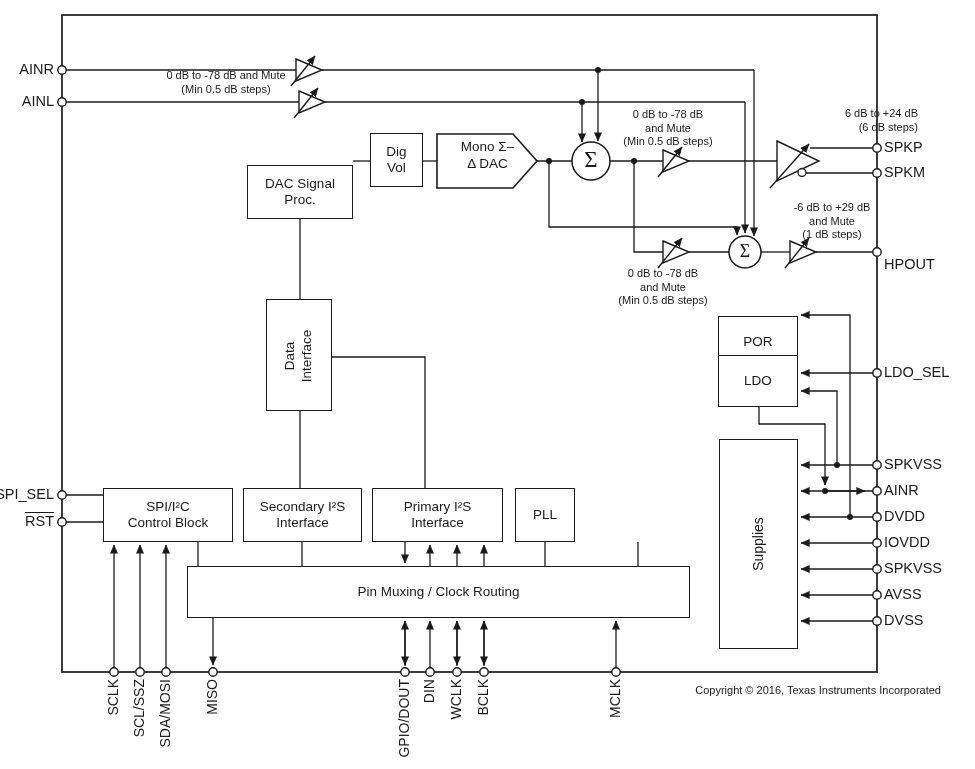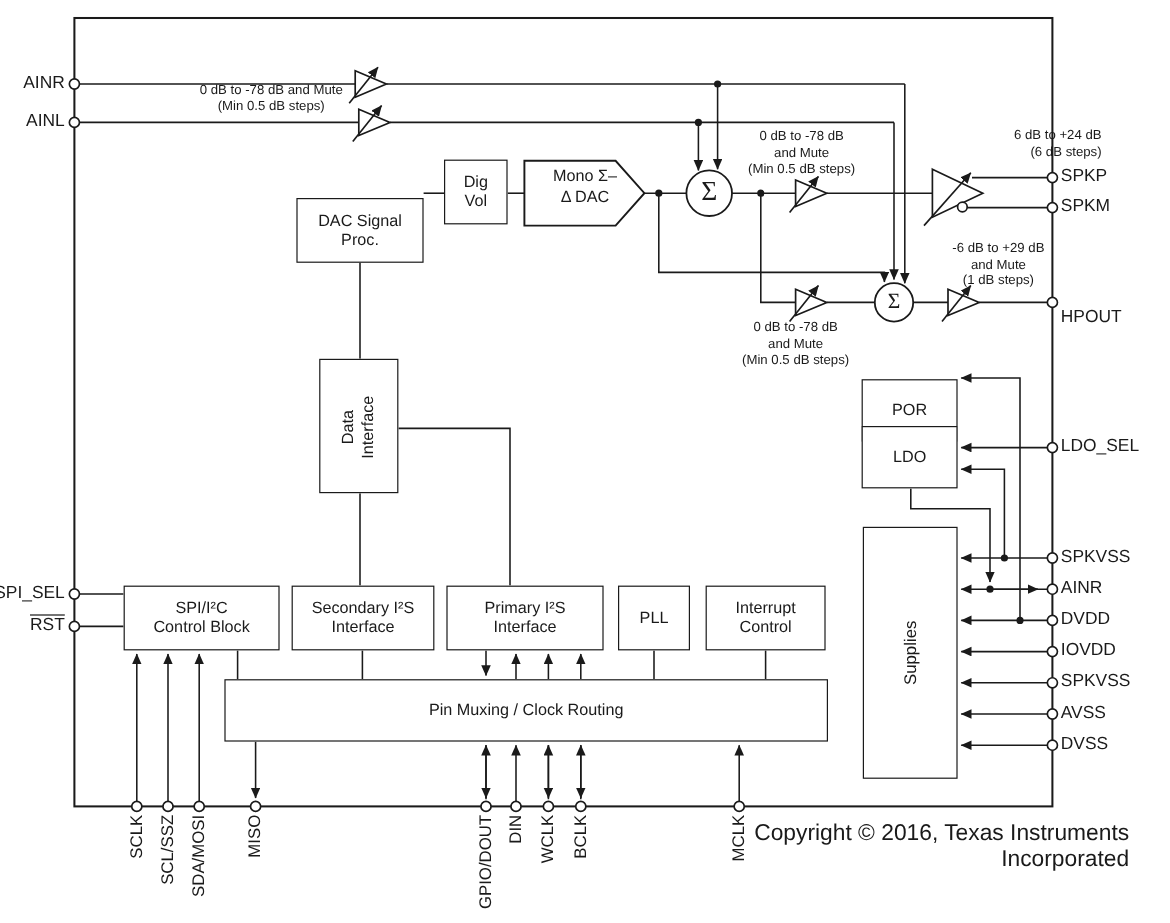--- a/index.html
+++ b/index.html
@@ -14,21 +14,21 @@
   .gain{position:absolute;font-size:11px;line-height:13.5px;white-space:pre-line;
         text-align:center;z-index:3;}
   .pinL{position:absolute;width:70px;left:-16px;text-align:right;font-size:14.5px;z-index:3;}
   .pinR{position:absolute;left:884px;font-size:14.5px;z-index:3;}
   .pinB{position:absolute;width:90px;text-align:right;font-size:14px;line-height:15px;
         transform:rotate(-90deg);transform-origin:0 0;white-space:nowrap;z-index:3;}
   .vrot{position:absolute;transform:rotate(-90deg);text-align:center;white-space:pre-line;z-index:3;}
   .overline{text-decoration:overline;}
   .sigma{position:absolute;font-family:"Liberation Serif",serif;z-index:3;text-align:center;}
   .copyright{position:absolute;left:600px;top:684px;width:341px;text-align:right;
-             font-size:19px;z-index:3;}
+             font-size:11px;z-index:3;}
 </style>
 </head>
 <body>
 
 <div id="canvas">
 
 <svg width="975" height="769" viewBox="0 0 975 769">
   <defs>
     <marker id="ar" markerUnits="userSpaceOnUse" markerWidth="10" markerHeight="9" refX="8.6" refY="4" orient="auto">
       <path d="M0,0 L9,4 L0,8 Z" fill="#1a1a1a"></path>
@@ -196,22 +196,20 @@
 <div class="block" style="left:718px;top:355px;width:80px;height:52px;">LDO</div>
 <div class="block" style="left:719px;top:439px;width:79px;height:210px;"></div>
 <div class="vrot" style="left:658px;top:534px;width:200px;height:20px;font-size:14px;line-height:20px;">Supplies</div>
 <div class="block" style="left:103px;top:488px;width:130px;height:54px;">SPI/I²C
 Control Block</div>
 <div class="block" style="left:243px;top:488px;width:119px;height:54px;">Secondary I²S
 Interface</div>
 <div class="block" style="left:372px;top:488px;width:131px;height:54px;">Primary I²S
 Interface</div>
 <div class="block" style="left:515px;top:488px;width:60px;height:54px;">PLL</div>
-<div class="block" style="left:588px;top:488px;width:100px;height:54px;">Interrupt
-Control</div>
 <div class="block" style="left:187px;top:566px;width:503px;height:52px;">Pin Muxing / Clock Routing</div>
 
 <div class="sigma" style="left:581px;top:147px;width:20px;font-size:23px;">Σ</div>
 <div class="sigma" style="left:737px;top:241px;width:16px;font-size:18px;">Σ</div>
 
 <div class="gain" style="left:146px;top:69px;width:160px;">0 dB to -78 dB and Mute
 (Min 0.5 dB steps)</div>
 <div class="gain" style="left:593px;top:108px;width:150px;">0 dB to -78 dB
 and Mute
 (Min 0.5 dB steps)</div>

